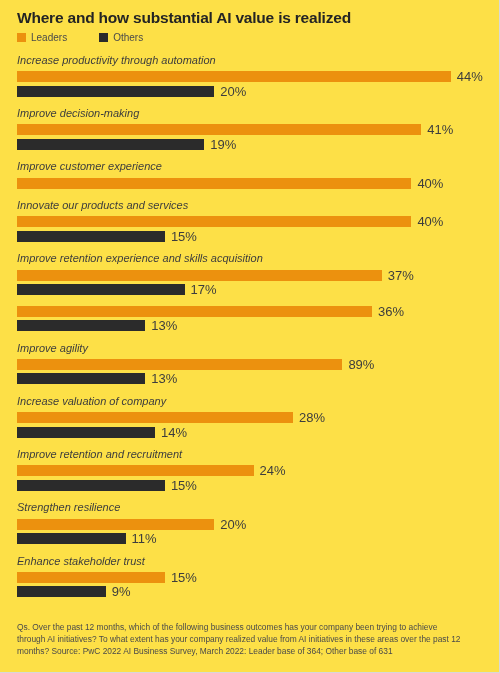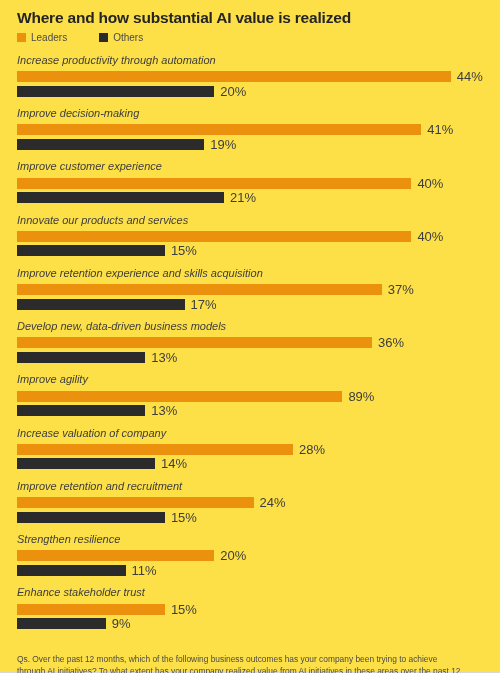--- a/index.html
+++ b/index.html
@@ -145,24 +145,20 @@
             <div class="bar others" style="width: 187.3px; background: rgb(43, 43, 43);"></div>
             <span class="bar-value">19%</span>
           </div>
         </div>
         <div class="group">
           <div class="group-label">Improve customer experience</div>
           <div class="bar-row">
             <div class="bar leaders" style="width: 394.4px; background: rgb(236, 145, 14);"></div>
             <span class="bar-value">40%</span>
           </div>
-          <div class="bar-row">
-            <div class="bar others" style="width: 207.1px; background: rgb(43, 43, 43);"></div>
-            <span class="bar-value">21%</span>
-          </div>
         </div>
         <div class="group">
           <div class="group-label">Innovate our products and services</div>
           <div class="bar-row">
             <div class="bar leaders" style="width: 394.4px; background: rgb(236, 145, 14);"></div>
             <span class="bar-value">40%</span>
           </div>
           <div class="bar-row">
             <div class="bar others" style="width: 147.9px; background: rgb(43, 43, 43);"></div>
             <span class="bar-value">15%</span>
@@ -173,21 +169,20 @@
           <div class="bar-row">
             <div class="bar leaders" style="width: 364.8px; background: rgb(236, 145, 14);"></div>
             <span class="bar-value">37%</span>
           </div>
           <div class="bar-row">
             <div class="bar others" style="width: 167.6px; background: rgb(43, 43, 43);"></div>
             <span class="bar-value">17%</span>
           </div>
         </div>
         <div class="group">
-          <div class="group-label">Develop new, data-driven business models</div>
           <div class="bar-row">
             <div class="bar leaders" style="width: 355px; background: rgb(236, 145, 14);"></div>
             <span class="bar-value">36%</span>
           </div>
           <div class="bar-row">
             <div class="bar others" style="width: 128.2px; background: rgb(43, 43, 43);"></div>
             <span class="bar-value">13%</span>
           </div>
         </div>
         <div class="group">

